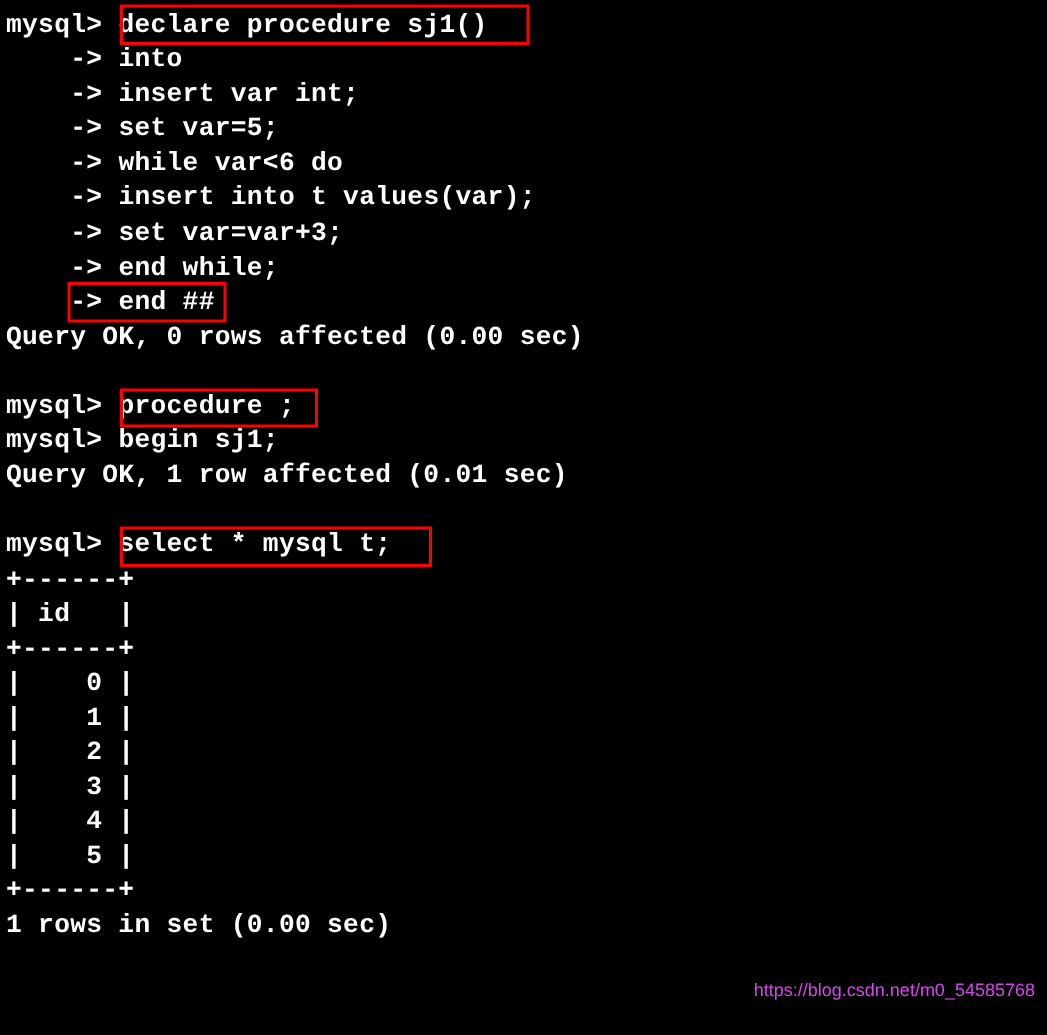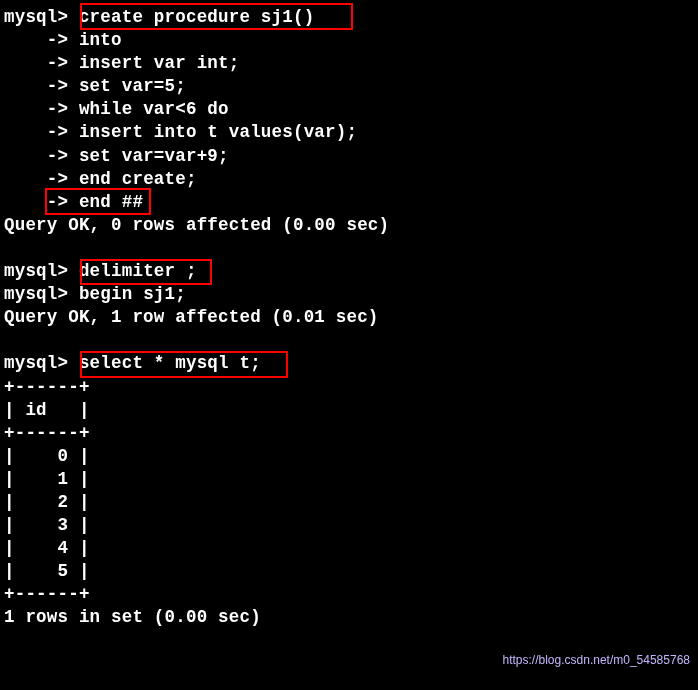--- a/index.html
+++ b/index.html
@@ -24,42 +24,42 @@
     .box {
       position: absolute;
       border: 2px solid #ff0000;
       pointer-events: none;
       box-sizing: border-box;
     }
     .watermark {
       position: absolute;
       bottom: 21px;
       right: 8px;
-      color: #c4b5fd;
+      color: #d946ef;
       font-size: 12px;
       font-weight: normal;
       font-family: Arial, sans-serif;
       letter-spacing: 0;
     }
   </style>
 </head>
 <body>
 
-<div class="line"><span>mysql&gt;</span><span> create procedure sj1()</span></div>
+<div class="line"><span>mysql&gt;</span><span> declare procedure sj1()</span></div>
 <div class="line"><span>    -&gt;</span><span> into</span></div>
 <div class="line"><span>    -&gt;</span><span> insert var int;</span></div>
 <div class="line"><span>    -&gt;</span><span> set var=5;</span></div>
 <div class="line"><span>    -&gt;</span><span> while var&lt;6 do</span></div>
 <div class="line"><span>    -&gt;</span><span> insert into t values(var);</span></div>
-<div class="line"><span>    -&gt;</span><span> set var=var+9;</span></div>
-<div class="line"><span>    -&gt;</span><span> end create;</span></div>
+<div class="line"><span>    -&gt;</span><span> set var=var+3;</span></div>
+<div class="line"><span>    -&gt;</span><span> end while;</span></div>
 <div class="line"><span>    -&gt;</span><span> end ##</span></div>
 <div class="line"><span>Query OK, 0 rows affected (0.00 sec)</span></div>
 <div class="line"><span></span>&nbsp;</div>
-<div class="line"><span>mysql&gt;</span><span> delimiter ;</span></div>
+<div class="line"><span>mysql&gt;</span><span> procedure ;</span></div>
 <div class="line"><span>mysql&gt;</span><span> begin sj1;</span></div>
 <div class="line"><span>Query OK, 1 row affected (0.01 sec)</span></div>
 <div class="line"><span></span>&nbsp;</div>
 <div class="line"><span>mysql&gt;</span><span> select * mysql t;</span></div>
 <div class="line"><span>+------+</span></div>
 <div class="line"><span>| id   |</span></div>
 <div class="line"><span>+------+</span></div>
 <div class="line"><span>|    0 |</span></div>
 <div class="line"><span>|    1 |</span></div>
 <div class="line"><span>|    2 |</span></div>

